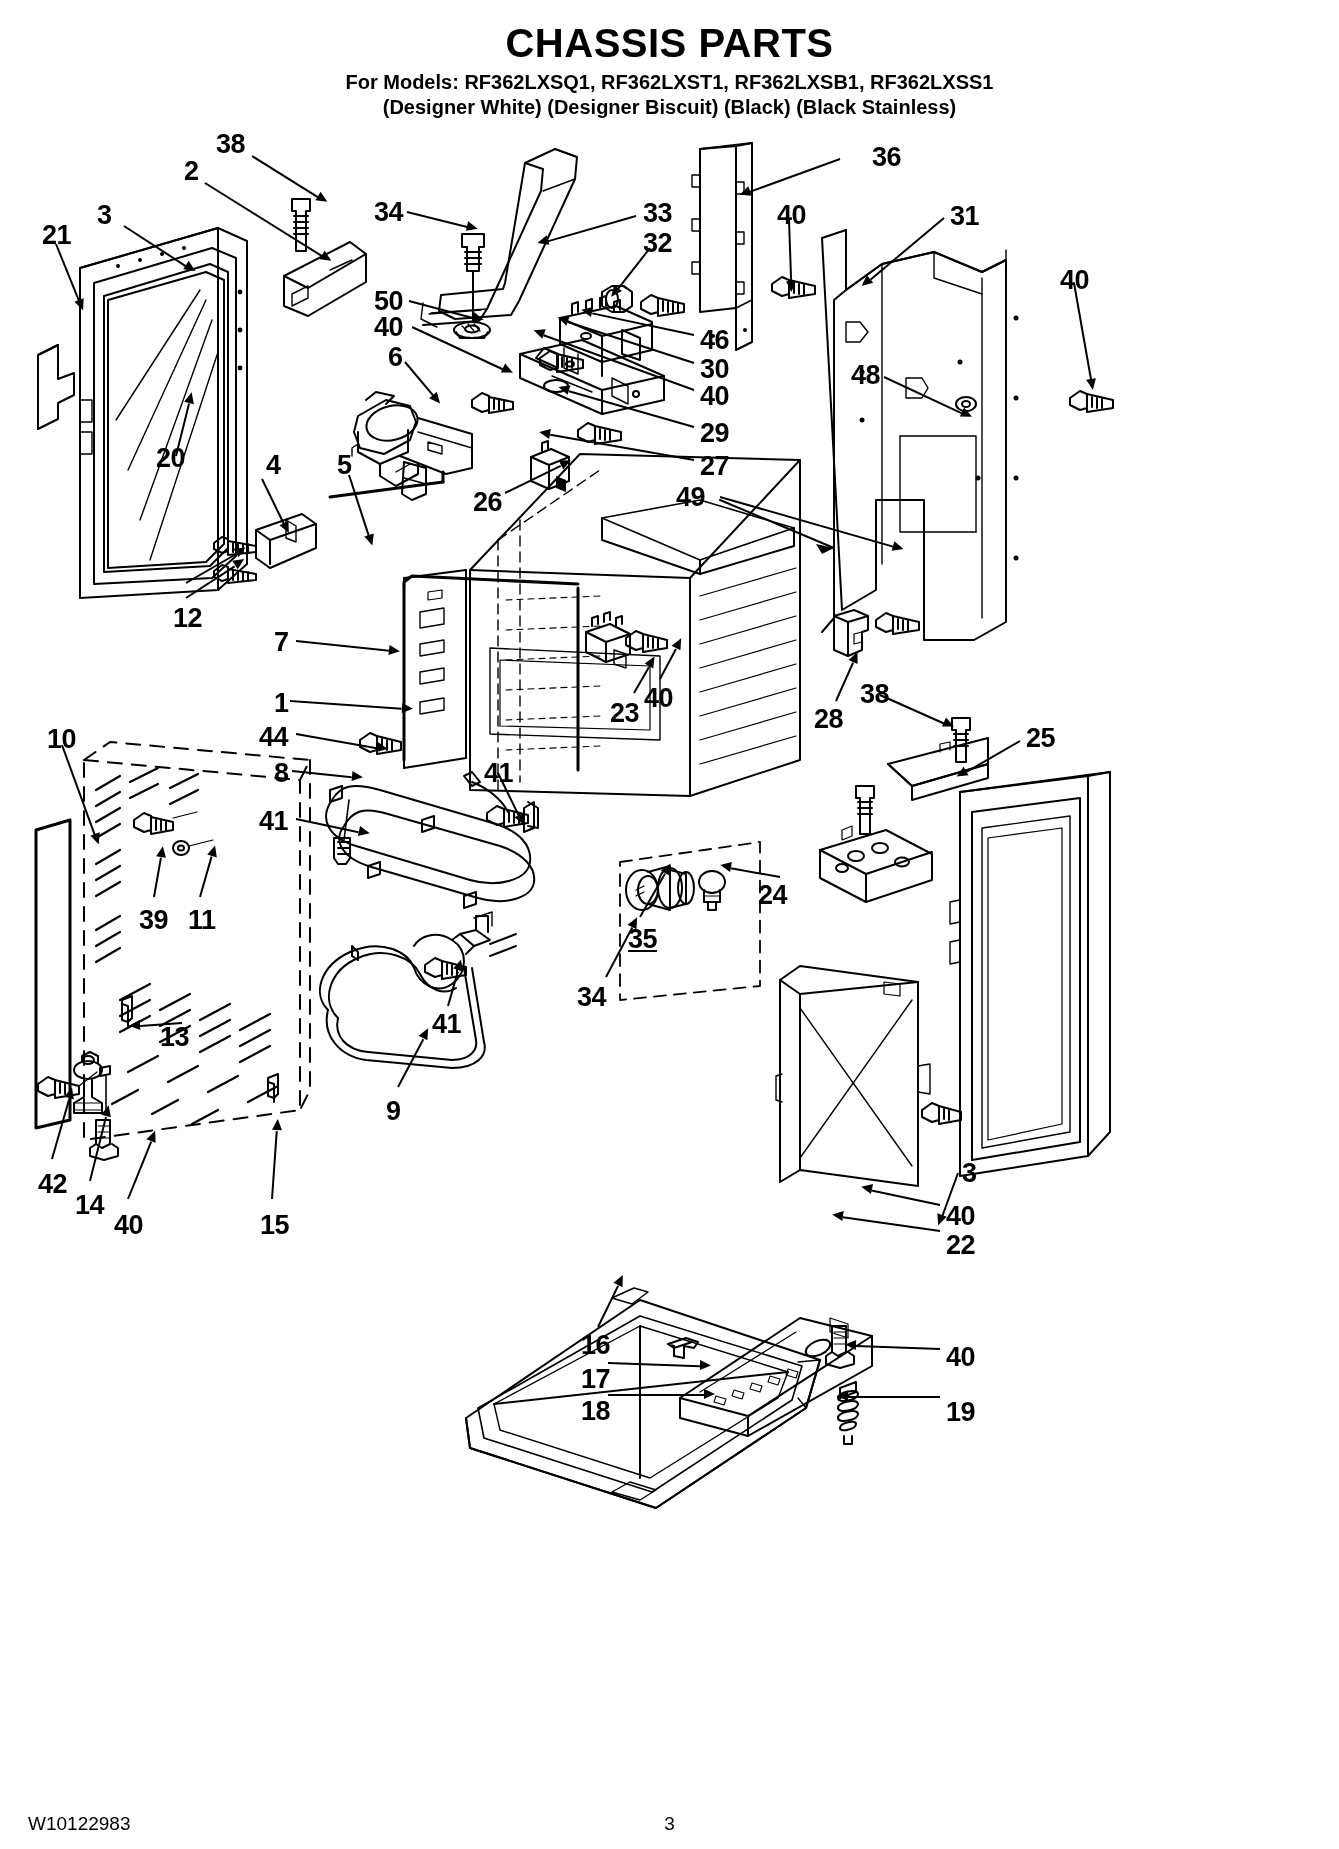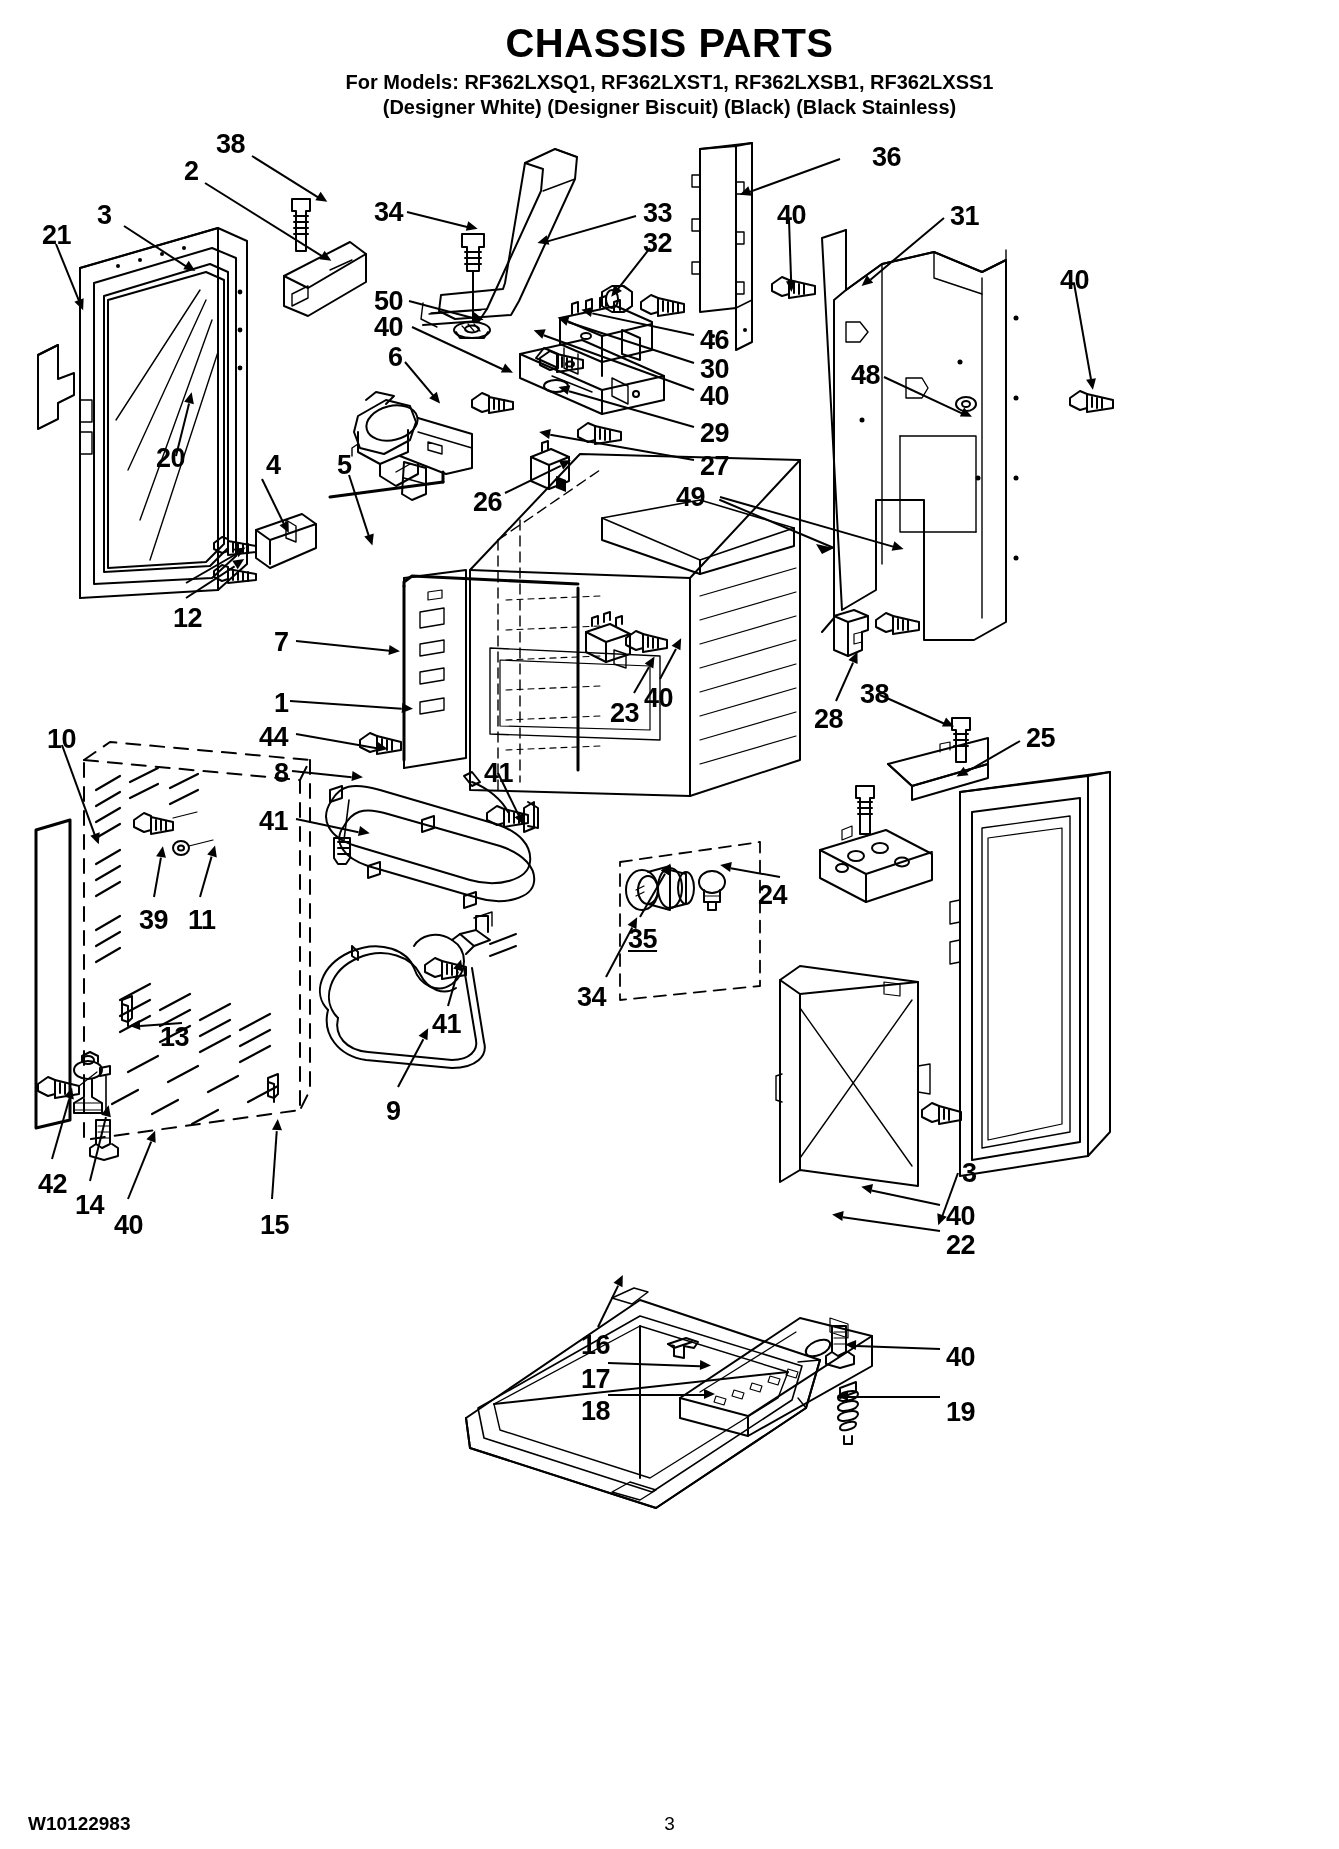--- a/index.html
+++ b/index.html
@@ -7,21 +7,21 @@
   #page{position:relative;width:1339px;height:1849px;background:#fff;overflow:hidden;}
 
   
   #header{position:absolute;left:0;top:22px;width:1339px;text-align:center;}
   .h-title{font-size:40px;font-weight:bold;letter-spacing:.5px;line-height:1.05;}
   .h-sub{font-size:20px;font-weight:bold;line-height:1.25;margin-top:6px;}
   .h-sub2{font-size:20px;font-weight:bold;line-height:1.25;}
 
   
   #footer{position:absolute;left:0;bottom:36px;width:1339px;}
-  #footer .fl{position:absolute;left:28px;font-size:19px;font-weight:bold;}
+  #footer .fl{position:absolute;left:28px;font-size:19px;}
   #footer .fc{position:absolute;left:0;width:1339px;text-align:center;font-size:19px;}
 
   
   .cal{position:absolute;font-size:27px;font-weight:bold;line-height:1;white-space:nowrap;
        font-family:"Liberation Sans",sans-serif;letter-spacing:-0.5px;}
 
   
   .ld{position:absolute;transform-origin:0 50%;height:0;border-top:2px solid #000;}
   .ar{position:absolute;width:0;height:0;border-left:11px solid #000;
       border-top:5px solid transparent;border-bottom:5px solid transparent;transform-origin:0 50%;}

